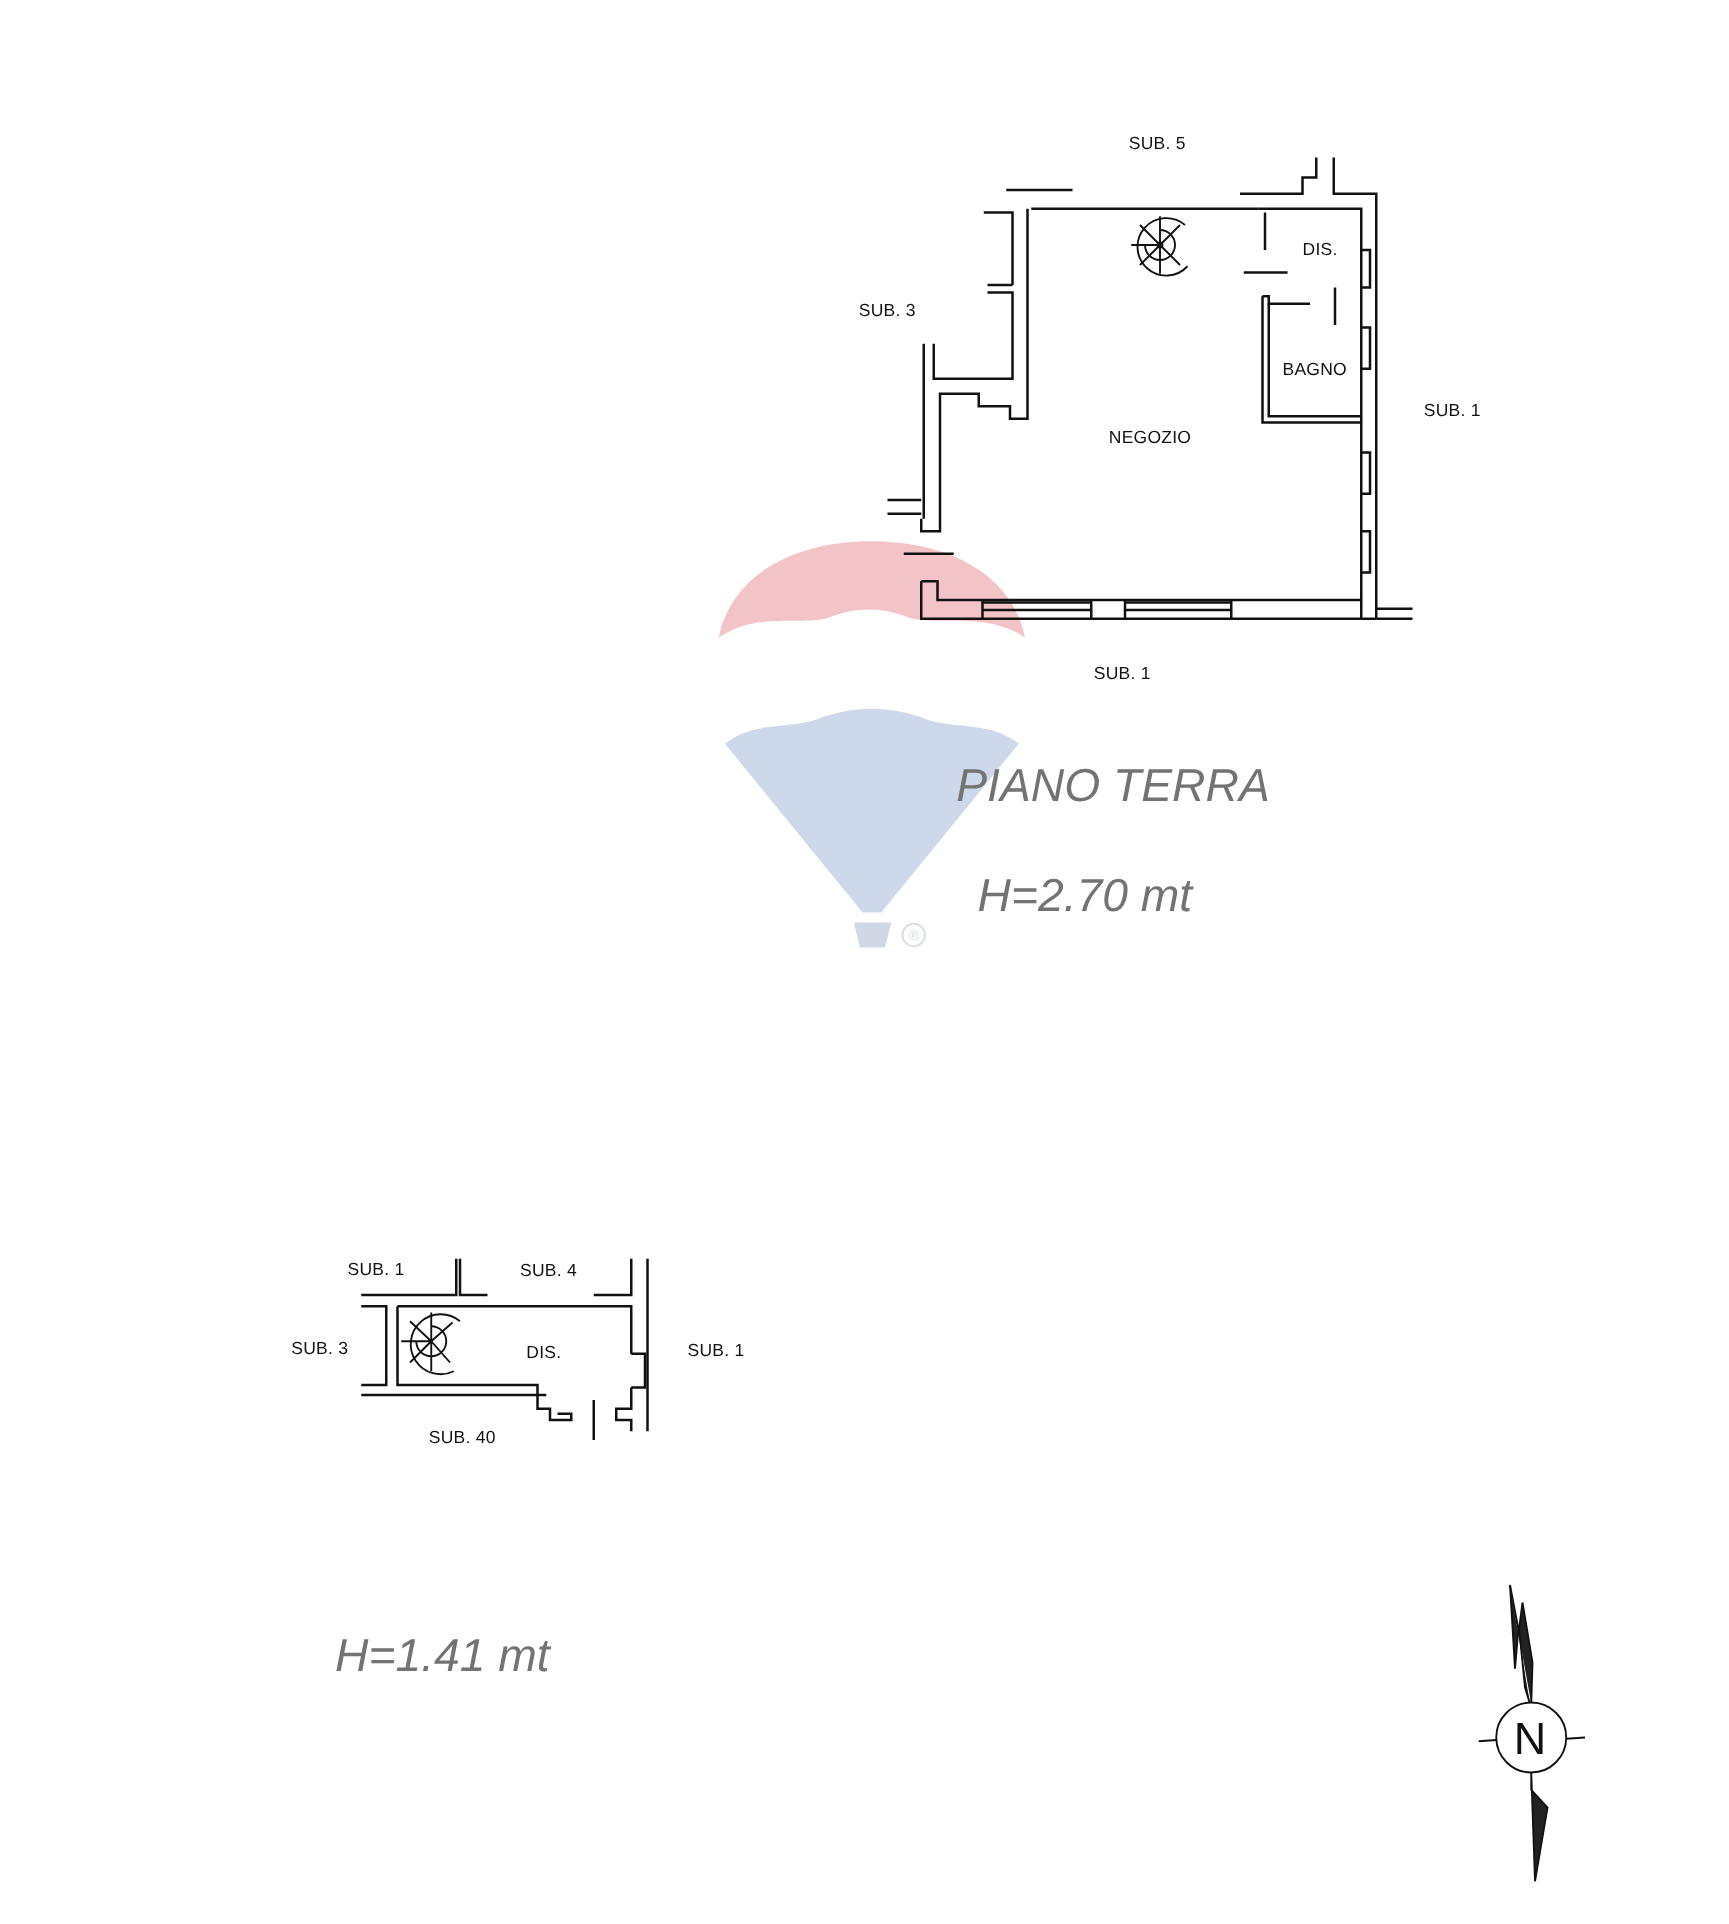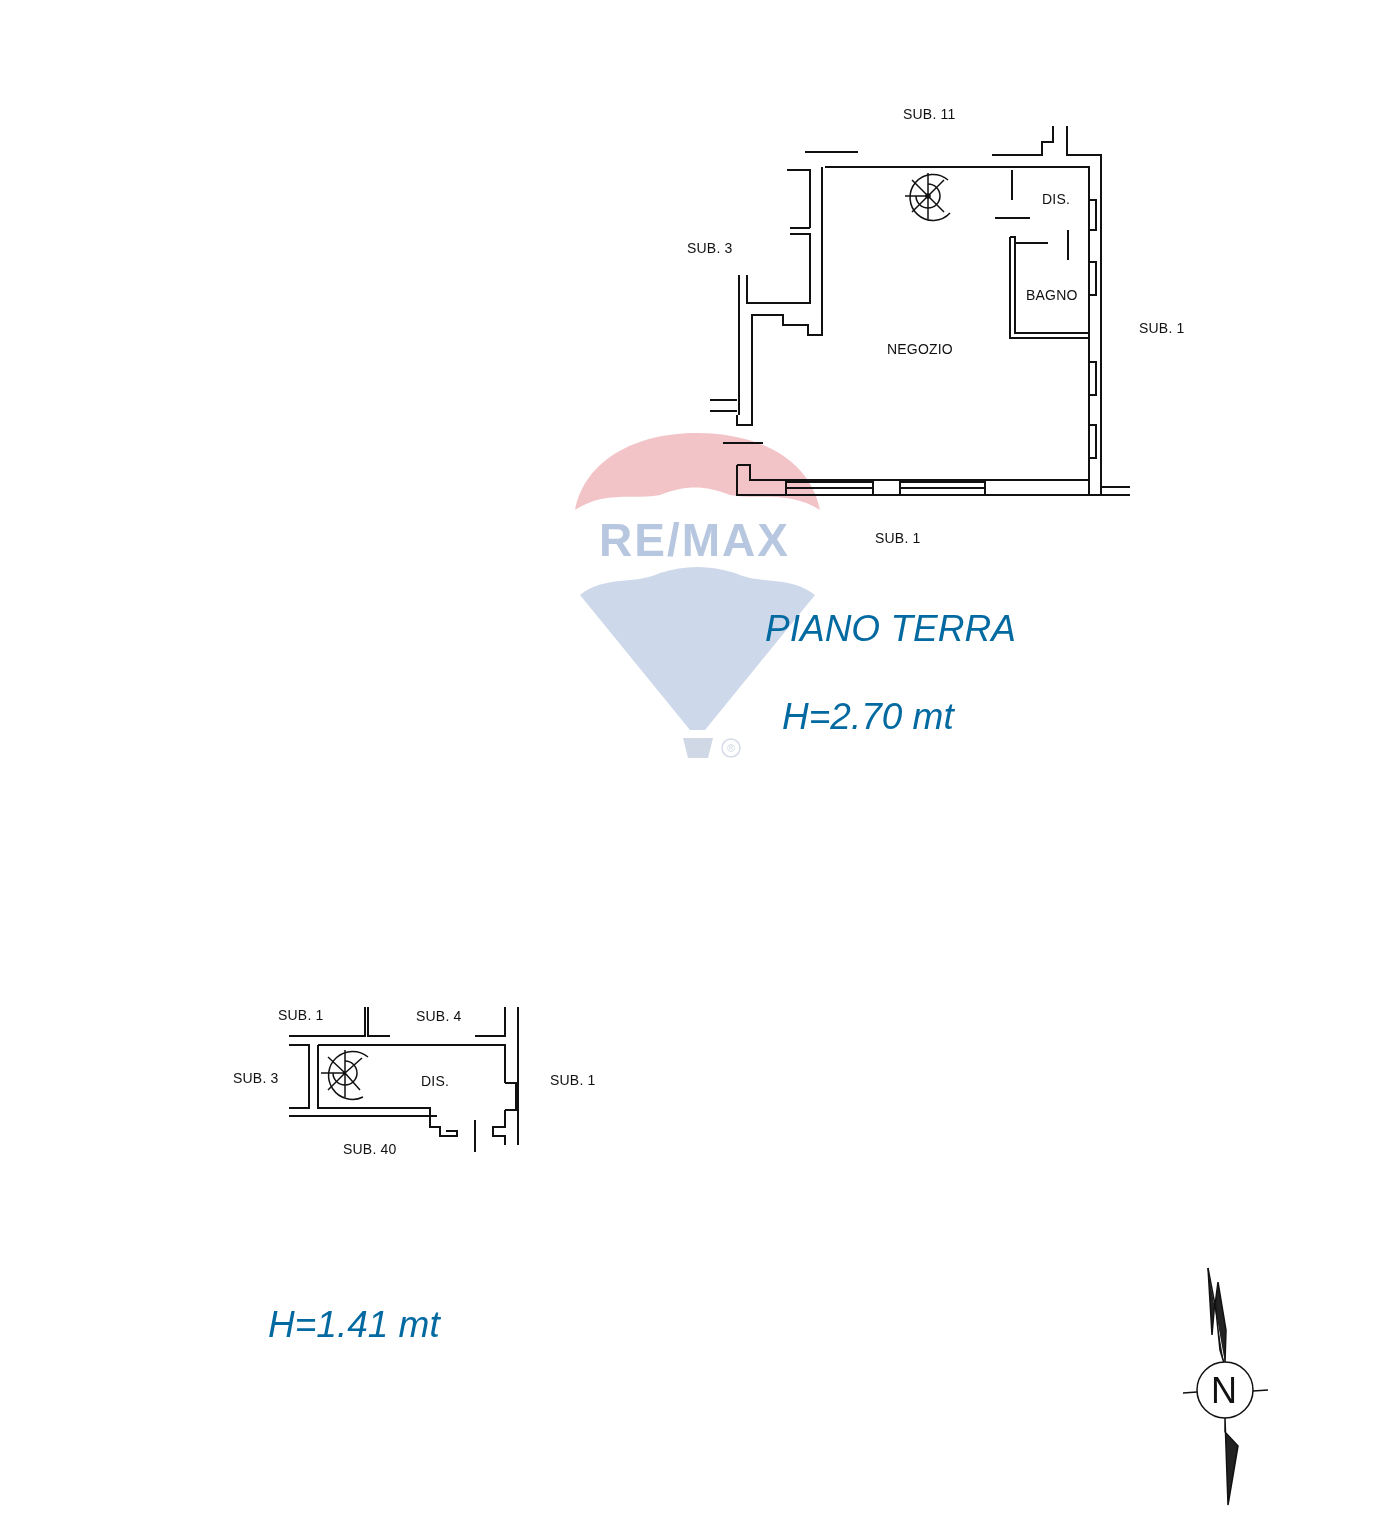--- a/index.html
+++ b/index.html
@@ -3,37 +3,36 @@
   <meta charset="utf-8">
   <style>
     html, body { margin: 0; padding: 0; background: #ffffff; }
     body { width: 1383px; height: 1539px; position: relative; overflow: hidden;
            font-family: "Liberation Sans", sans-serif; }
     .canvas { position: absolute; left: 0; top: 0; width: 1383px; height: 1539px; }
     svg { position: absolute; left: 0; top: 0; }
     .lbl { position: absolute; font-family: "Liberation Sans", sans-serif; font-size: 14px;
            color: #111; letter-spacing: 0.2px; white-space: nowrap; }
     .title { position: absolute; font-family: "Liberation Sans", sans-serif; font-style: italic;
-             font-size: 37px; color: #0369a1; white-space: nowrap; }
+             font-size: 37px; color: #737373; white-space: nowrap; }
     .watermark { position: absolute; left: 565px; top: 425px; width: 265px; height: 340px; }
   </style>
 </head>
 <body>
 
 <div class="canvas">
 
   <div class="watermark">
     <svg width="265" height="340" viewBox="0 0 265 340">
       <path d="M10,85 C20,35 70,8 132,8 C195,8 245,35 255,85 C225,65 190,75 165,70 C140,60 120,60 95,70 C70,75 40,65 10,85 Z" fill="#f2c4c8"></path>
       <path d="M15,170 C40,150 70,160 95,148 C120,140 145,140 170,148 C195,160 225,150 250,170 L140,305 L125,305 Z" fill="#cdd8ea"></path>
       <path d="M118,313 L148,313 L143,333 L123,333 Z" fill="#cfd8e4"></path>
       <circle cx="166" cy="323" r="9" fill="none" stroke="#d6dce6" stroke-width="1.5"></circle>
       <text x="166" y="327" font-family="Liberation Sans, sans-serif" font-size="11" fill="#d0d7e2" text-anchor="middle">®</text>
     </svg>
-    <div style="position:absolute;left:34px;top:88px;font-family:'Liberation Sans',sans-serif;font-weight:bold;font-size:46px;color:#b8c7e0;letter-spacing:2px;">RE/MAX</div>
   </div>
 
   <svg width="1383" height="1539">
     <g stroke="#111" stroke-width="2" fill="none">
 
       <path d="M825,167 L1007,167"></path>
       <path d="M805,152 L858,152"></path>
       <path d="M992,155 L1042,155 L1042,142 L1053,142 L1053,126"></path>
       <path d="M1067,126 L1067,155 L1101,155 L1101,495"></path>
       <path d="M1007,167 L1089,167 L1089,495"></path>
@@ -69,21 +68,21 @@
     </g>
 
     <g stroke="#111" stroke-width="1.5" fill="none">
       <path d="M948,180 A23,23 0 1,0 950,213"></path>
       <circle cx="928" cy="196" r="2"></circle>
       <path d="M928,196 L928,173 M928,196 L912,180 M928,196 L905,196 M928,196 L912,212 M928,196 L928,219 M928,196 L944,212 M928,196 L944,180"></path>
       <path d="M928,196 m-12,0 a12,12 0 1,0 12,-12"></path>
     </g>
   </svg>
 
-  <div class="lbl" style="left:903px;top:106px;">SUB. 11</div>
+  <div class="lbl" style="left:903px;top:106px;">SUB. 5</div>
   <div class="lbl" style="left:687px;top:240px;">SUB. 3</div>
   <div class="lbl" style="left:1139px;top:320px;">SUB. 1</div>
   <div class="lbl" style="left:875px;top:530px;">SUB. 1</div>
   <div class="lbl" style="left:887px;top:341px;">NEGOZIO</div>
   <div class="lbl" style="left:1042px;top:191px;">DIS.</div>
   <div class="lbl" style="left:1026px;top:287px;">BAGNO</div>
 
   <div class="title" style="left:765px;top:608px;">PIANO TERRA</div>
   <div class="title" style="left:782px;top:696px;">H=2.70 mt</div>
 

